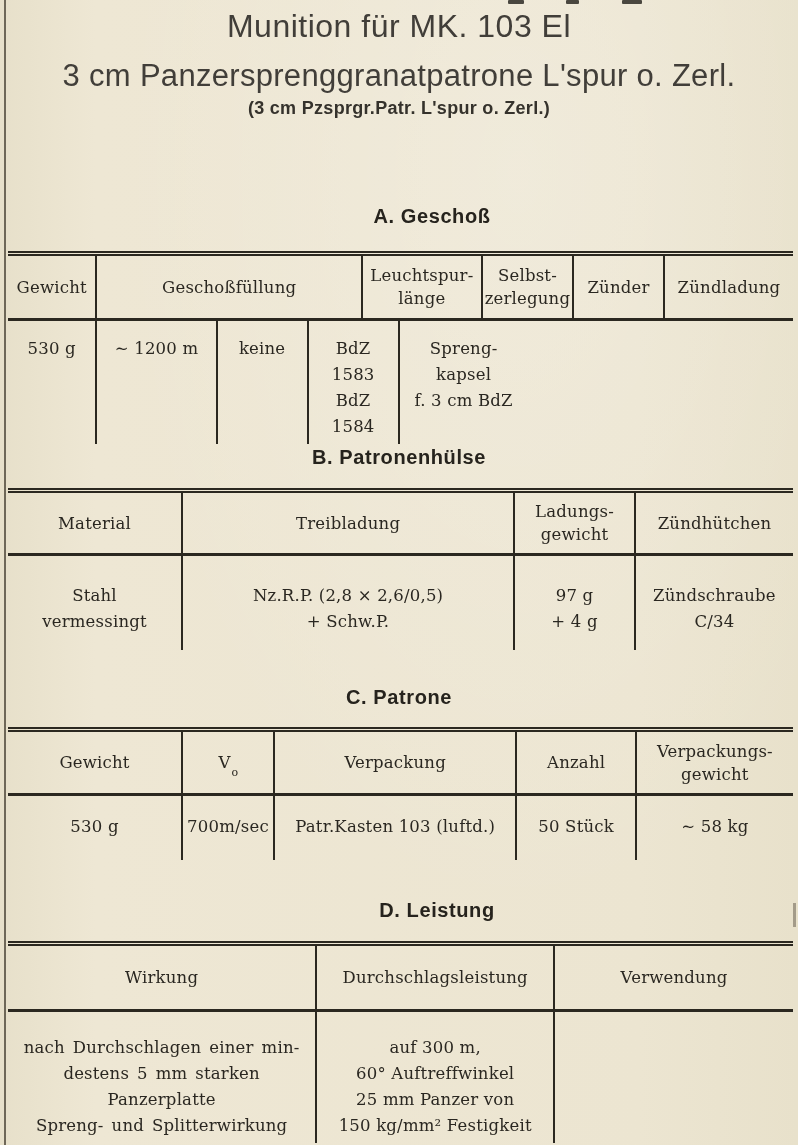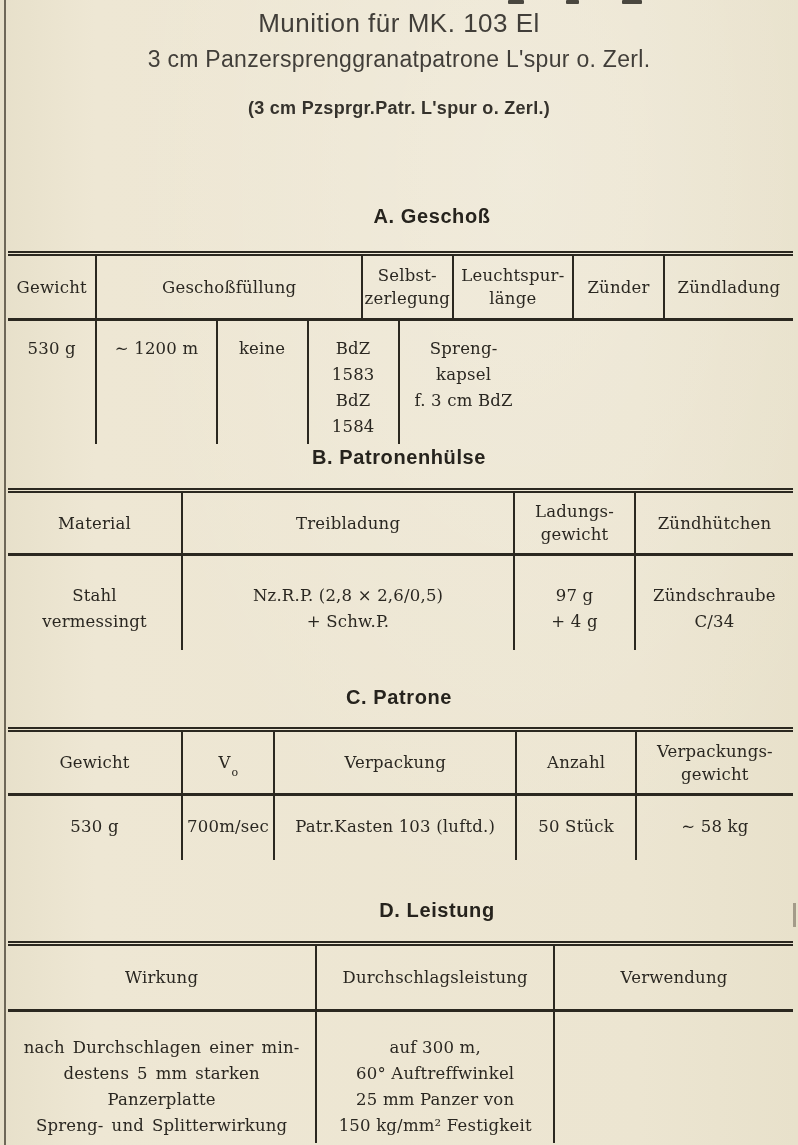--- a/index.html
+++ b/index.html
@@ -20,22 +20,22 @@
   .sp1{left:508px;width:16px;}
   .sp2{left:566px;width:13px;}
   .sp3{left:622px;width:20px;}
   .right-dash{position:absolute;left:793px;top:903px;width:3px;height:24px;background:rgba(80,72,58,0.45);}
 
   
   .title{
     position:absolute;left:0;width:798px;text-align:center;
     font-family:"Liberation Sans", sans-serif;color:#413e39;
   }
-  .t1{top:8px;font-size:26px;letter-spacing:0.5px;}
-  .t2{top:46px;font-size:23px;letter-spacing:0.3px;}
+  .t1{top:8px;font-size:32px;letter-spacing:0.5px;}
+  .t2{top:58px;font-size:31px;letter-spacing:0.3px;}
   .t3{top:98px;font-size:18px;font-weight:bold;color:#35322c;letter-spacing:0.3px;}
 
   .sec-heading{
     position:absolute;left:0;width:798px;text-align:center;
     font-family:"Liberation Sans", sans-serif;font-weight:bold;
     font-size:20px;color:#26231d;letter-spacing:0.6px;
   }
   .hA{top:205px;margin-left:33px;} .hB{top:446px;} .hC{top:686px;} .hD{top:899px;padding-left:38px;}
 
   
@@ -86,24 +86,24 @@
 
   <div class="title t1">Munition für MK. 103 El</div>
   <div class="title t2">3 cm Panzersprenggranatpatrone L'spur o. Zerl.</div>
   <div class="title t3">(3 cm Pzsprgr.Patr. L'spur o. Zerl.)</div>
 
   <div class="sec-heading hA">A. Geschoß</div>
   <div class="dtable tA">
     <div class="tr thead">
       <div class="td c0 sep">Gewicht</div>
       <div class="td c1 sep">Geschoßfüllung</div>
+      <div class="td c2 sep">Leuchtspur-
+länge</div>
       <div class="td c3 sep">Selbst-
 zerlegung</div>
-      <div class="td c2 sep">Leuchtspur-
-länge</div>
       <div class="td c4 sep">Zünder</div>
       <div class="td c5">Zündladung</div>
     </div>
     <div class="tr tbody">
       <div class="td c0 sep">530 g</div>
       <div class="td c2 sep">∼ 1200 m</div>
       <div class="td c3 sep">keine</div>
       <div class="td c4 sep">BdZ 1583
 BdZ 1584</div>
       <div class="td c5">Spreng-

